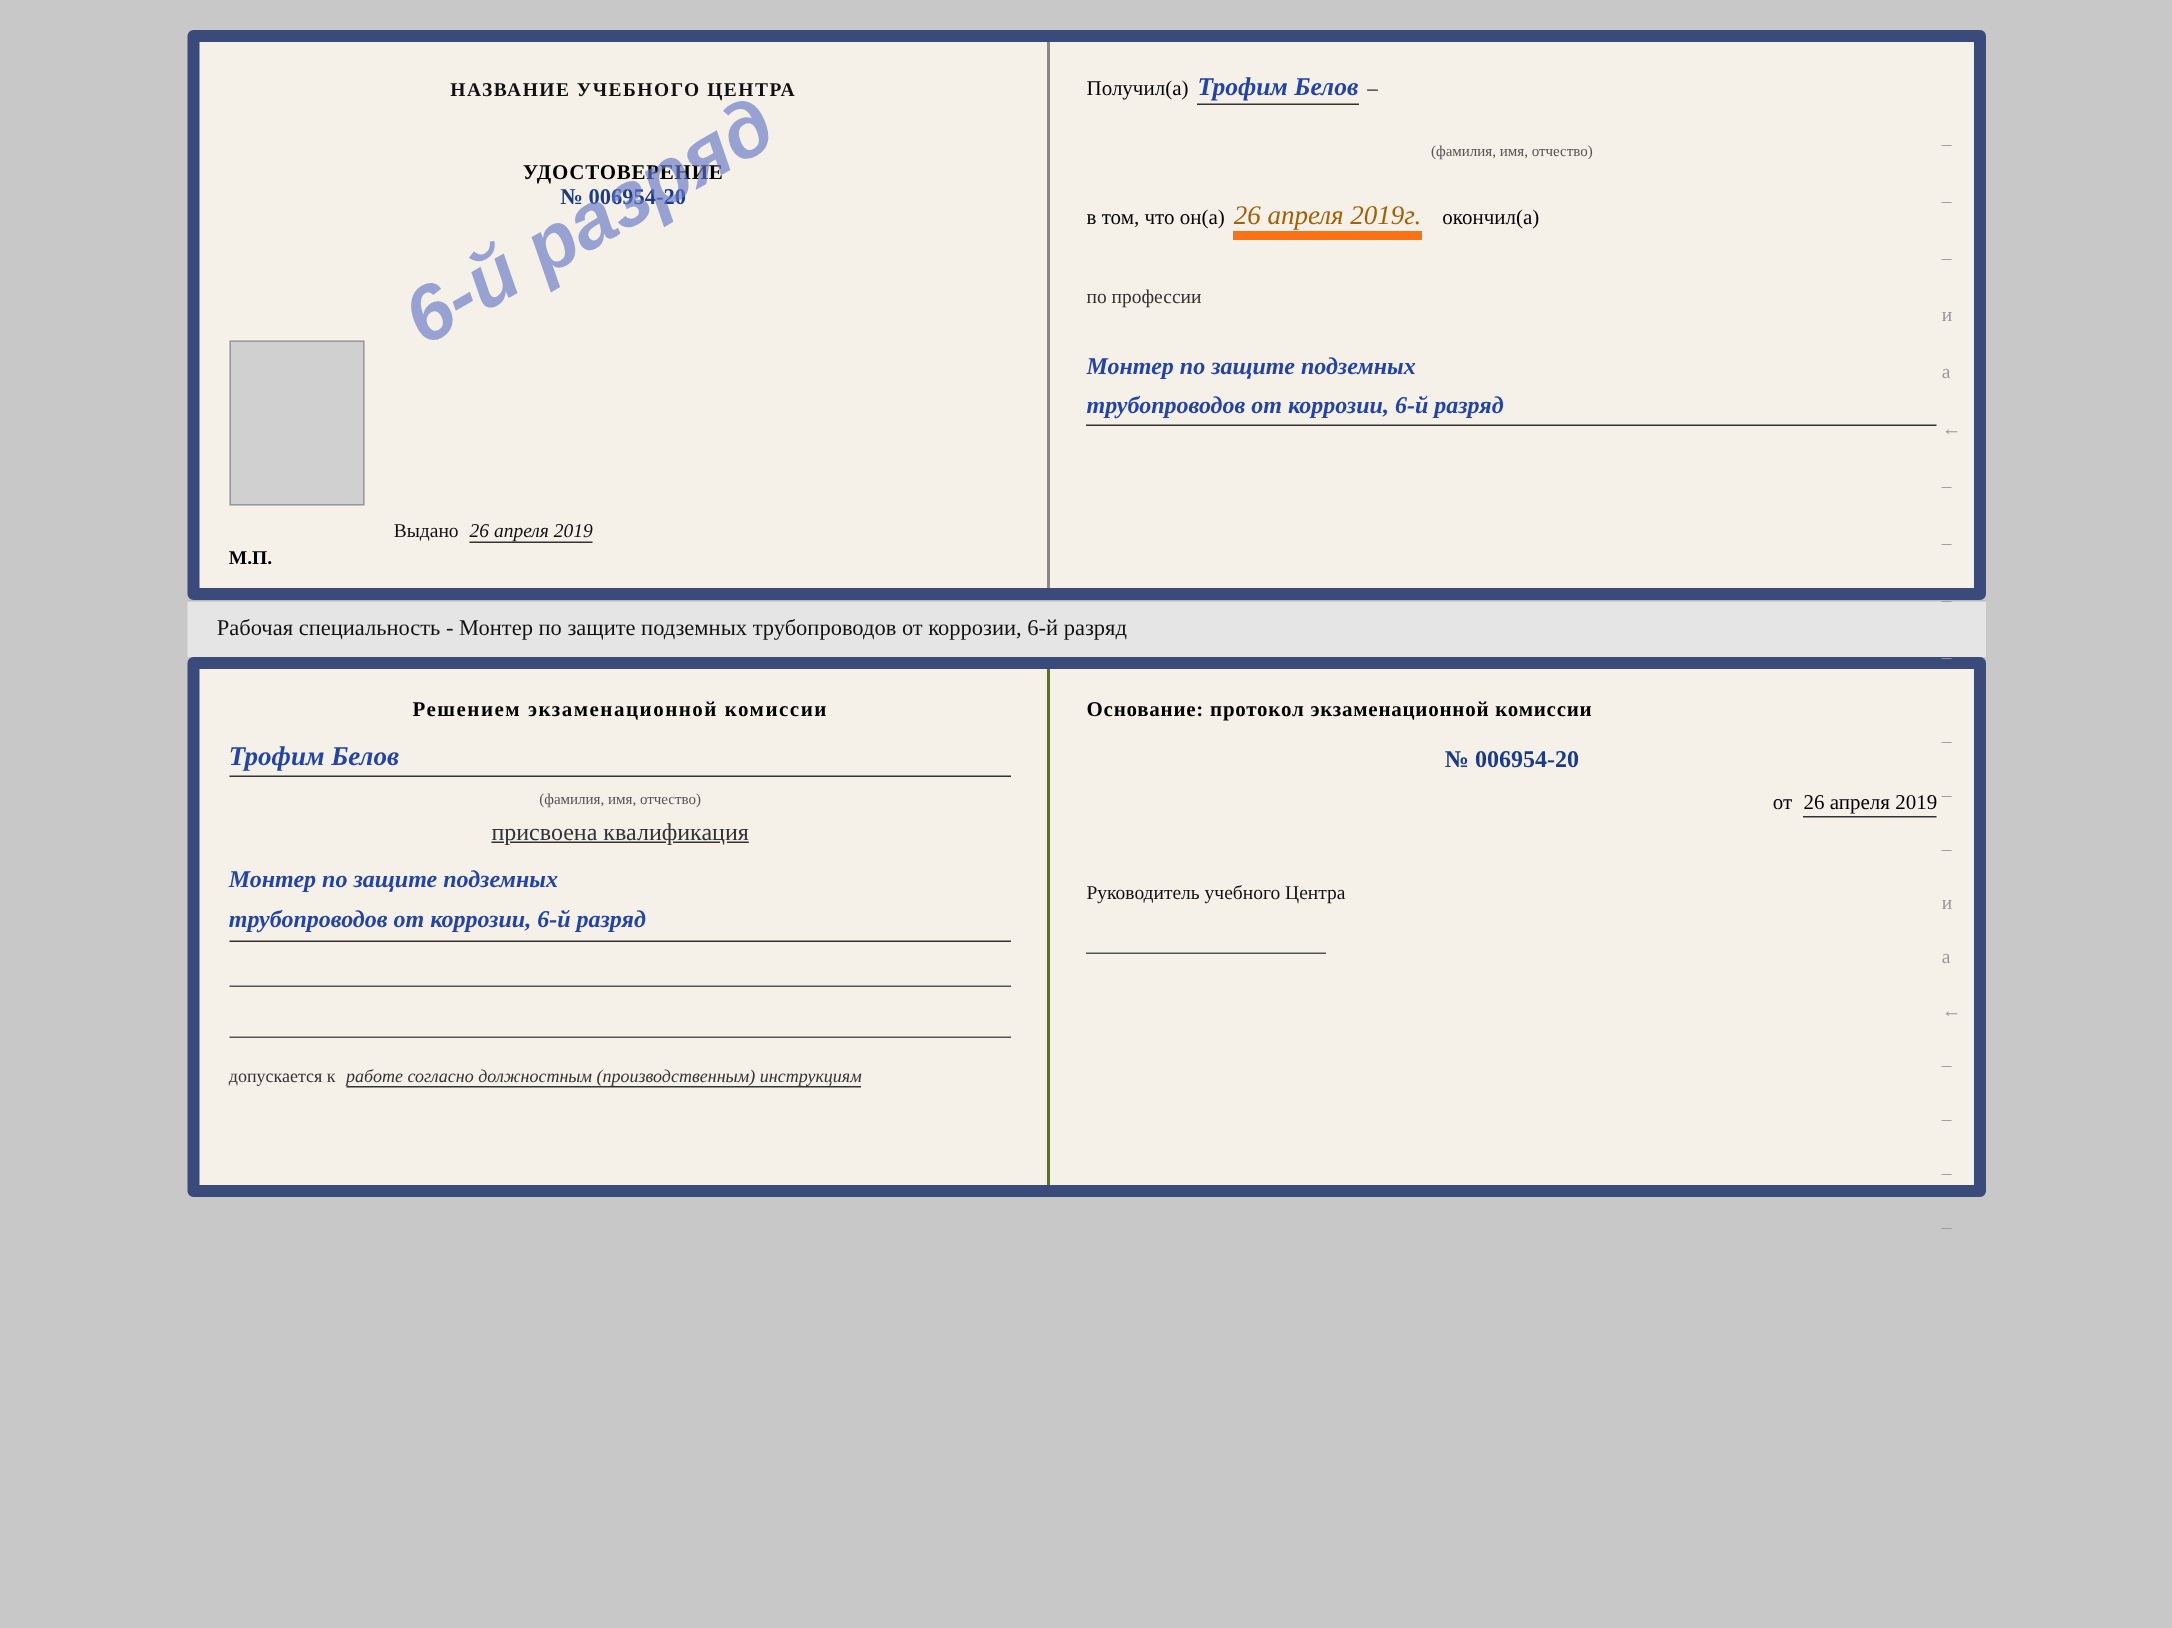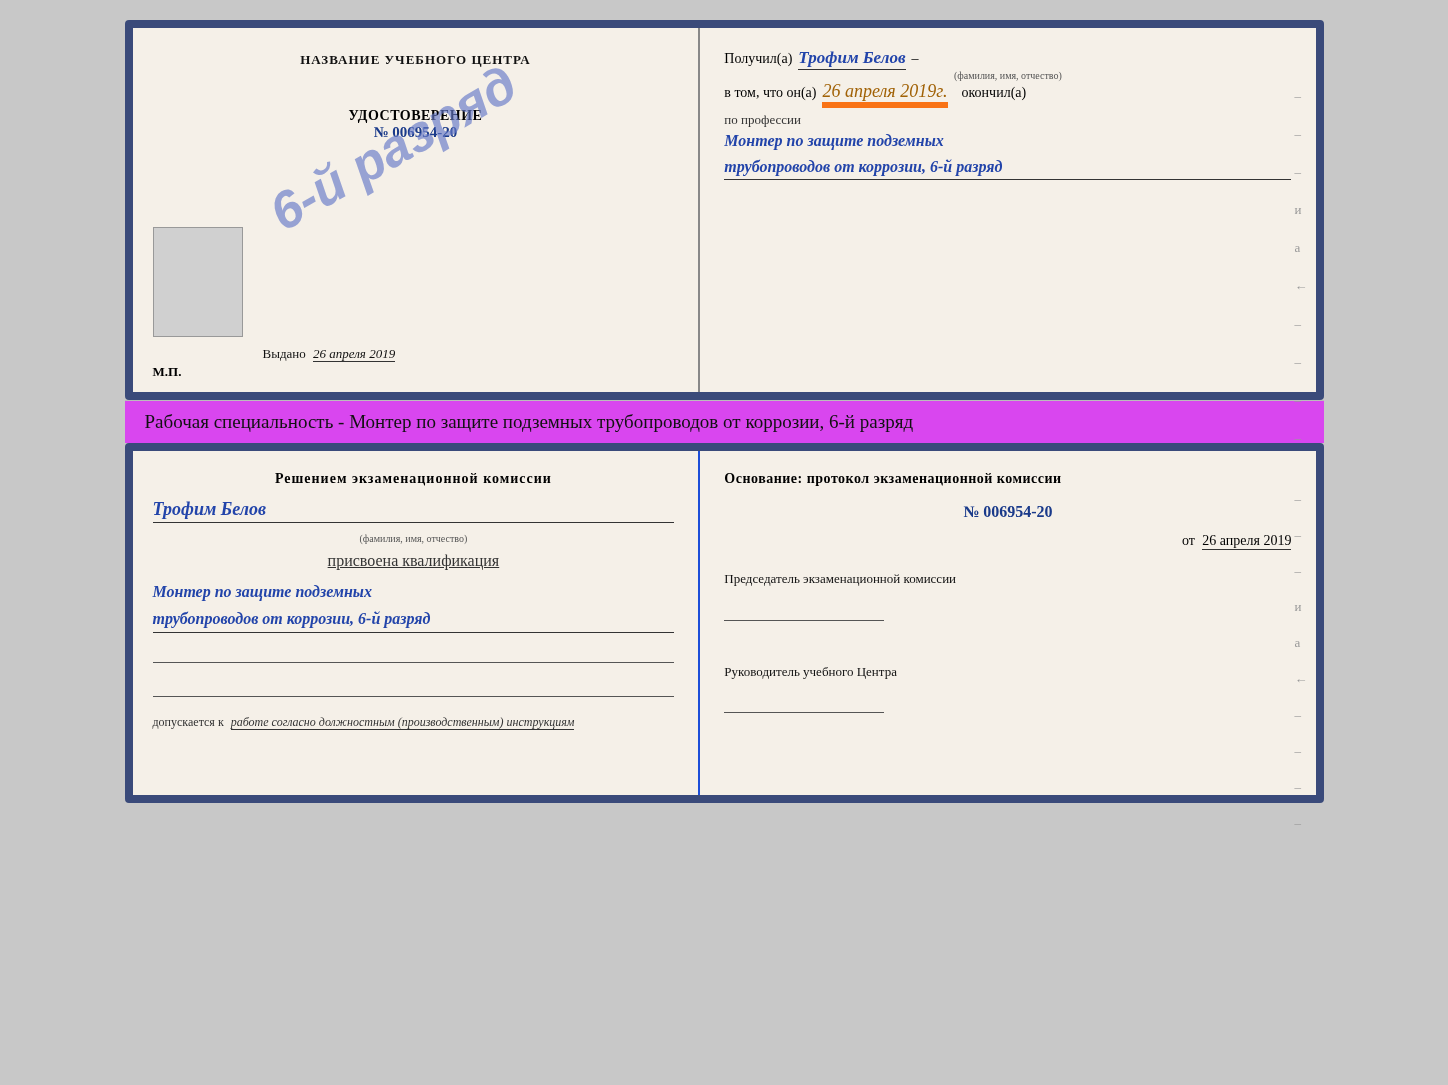--- a/index.html
+++ b/index.html
@@ -41,21 +41,21 @@
       flex-direction: column;
       align-items: center;
       position: relative;
     }
 
     .cert-right {
       width: 52%;
       padding: 20px 24px 16px 24px;
       display: flex;
       flex-direction: column;
-      gap: 0;
+      gap: 26px;
       position: relative;
     }
 
     .center-title {
       font-size: 13px;
       font-weight: bold;
       text-align: center;
       letter-spacing: 1px;
       color: #111;
       margin-bottom: 10px;
@@ -198,41 +198,41 @@
       top: 60px;
       display: flex;
       flex-direction: column;
       gap: 22px;
       color: #999;
       font-size: 13px;
     }
 
     
     .specialty-line {
-      background: #d946ef;
+      background: #e5e5e5;
       padding: 10px 20px;
-      font-size: 19px;
+      font-size: 15px;
       color: #111;
       width: 100%;
       border-top: 1px solid #bbb;
     }
 
     
     .bottom-book {
       display: flex;
       width: 100%;
       background: #f5f0e8;
       border: 8px solid #3a4a7a;
       border-radius: 4px;
       min-height: 360px;
     }
 
     .bottom-left {
       width: 48%;
-      border-right: 2px solid #1d4ed8;
+      border-right: 2px solid #4d7c0f;
       padding: 20px 24px 16px 20px;
       display: flex;
       flex-direction: column;
       gap: 8px;
       position: relative;
     }
 
     .bottom-right {
       width: 52%;
       padding: 20px 24px 20px 24px;
@@ -467,24 +467,20 @@
     <div class="bottom-right">
       <div class="osnovanie-title">Основание: протокол экзаменационной комиссии</div>
 
       <div class="protocol-number">№ 006954-20</div>
 
       <div class="ot-date">
         <span>от</span>
         <span style="border-bottom:1px solid #333; margin-left:4px; padding-bottom:1px;">26 апреля 2019</span>
       </div>
 
-      <div class="predsedatel-block">
-        <div class="predsedatel-label">Председатель экзаменационной комиссии</div>
-        <div class="signature-line"></div>
-      </div>
 
       <div class="rukovoditel-block">
         <div class="rukovoditel-label">Руководитель учебного Центра</div>
         <div class="signature-line"></div>
       </div>
 
       <div class="right-dashes-bottom">
         <span>–</span>
         <span>–</span>
         <span>–</span>

